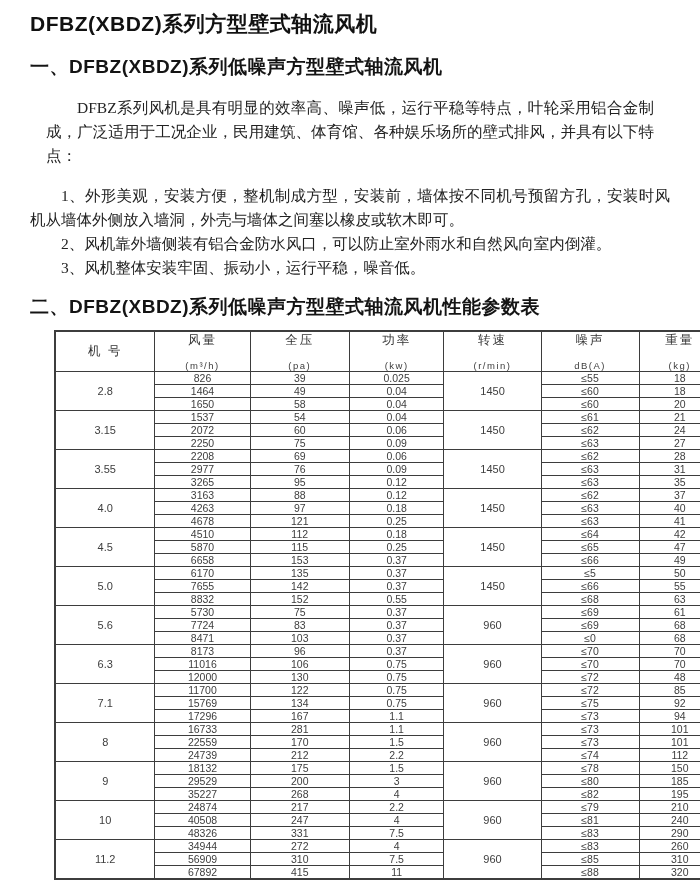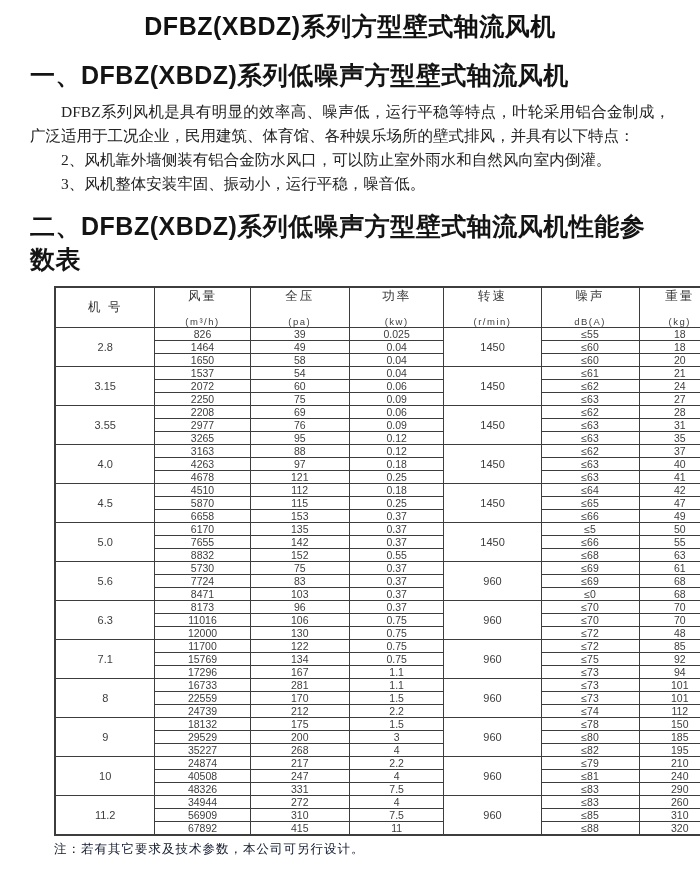--- a/index.html
+++ b/index.html
@@ -5,31 +5,31 @@
   html,body{margin:0;padding:0;background:#ffffff;}
   body{
     width:700px;height:883px;
     font-family:"Liberation Serif","DejaVu Serif",serif;
     color:#1c1c1c;
     overflow:hidden;
   }
   .page{padding:6px 30px 0 30px;}
   .doc-title{
     font-family:"Liberation Sans","DejaVu Sans",sans-serif;
-    font-size:25px;font-weight:bold;text-align:center;
+    font-size:21px;font-weight:bold;
     margin:4px 0 16px 0;letter-spacing:0.5px;color:#111;
   }
   .section-heading{
     font-family:"Liberation Sans","DejaVu Sans",sans-serif;
-    font-size:25px;font-weight:bold;color:#141414;
+    font-size:19px;font-weight:bold;color:#141414;
     margin:8px 0 8px 0;letter-spacing:0.5px;
   }
   .section-heading.second{margin-top:14px;margin-bottom:10px;}
   .body-par{
-    font-size:15.5px;line-height:1.55;margin:0;color:#222;
+    font-size:15.5px;line-height:1.55;margin:16px;color:#222;
     text-indent:2em;text-align:justify;
   }
   .features{margin:0;padding:0;list-style:none;}
   .features p{margin:0;}
   
   .perf-table{
     border-collapse:collapse;table-layout:fixed;
     width:668px;margin:2px 0 5px 24px;
     font-family:"Liberation Sans","DejaVu Sans",sans-serif;
     color:#3d3d3d;
@@ -64,20 +64,21 @@
 
 <div class="page">
 
   <h1 class="doc-title">DFBZ(XBDZ)系列方型壁式轴流风机</h1>
 
   <h2 class="section-heading">一、DFBZ(XBDZ)系列低噪声方型壁式轴流风机</h2>
 
   <p class="body-par">DFBZ系列风机是具有明显的效率高、噪声低，运行平稳等特点，叶轮采用铝合金制成，广泛适用于工况企业，民用建筑、体育馆、各种娱乐场所的壁式排风，并具有以下特点：</p>
 
   <div class="features">
+    <p class="body-par">1、外形美观，安装方便，整机制成方型，安装前，墙体按不同机号预留方孔，安装时风机从墙体外侧放入墙洞，外壳与墙体之间塞以橡皮或软木即可。</p>
     <p class="body-par">2、风机靠外墙侧装有铝合金防水风口，可以防止室外雨水和自然风向室内倒灌。</p>
     <p class="body-par">3、风机整体安装牢固、振动小，运行平稳，噪音低。</p>
   </div>
 
   <h2 class="section-heading second">二、DFBZ(XBDZ)系列低噪声方型壁式轴流风机性能参数表</h2>
 
   <table class="perf-table">
     <colgroup>
       <col style="width:15.0%">
       <col style="width:14.3%">

